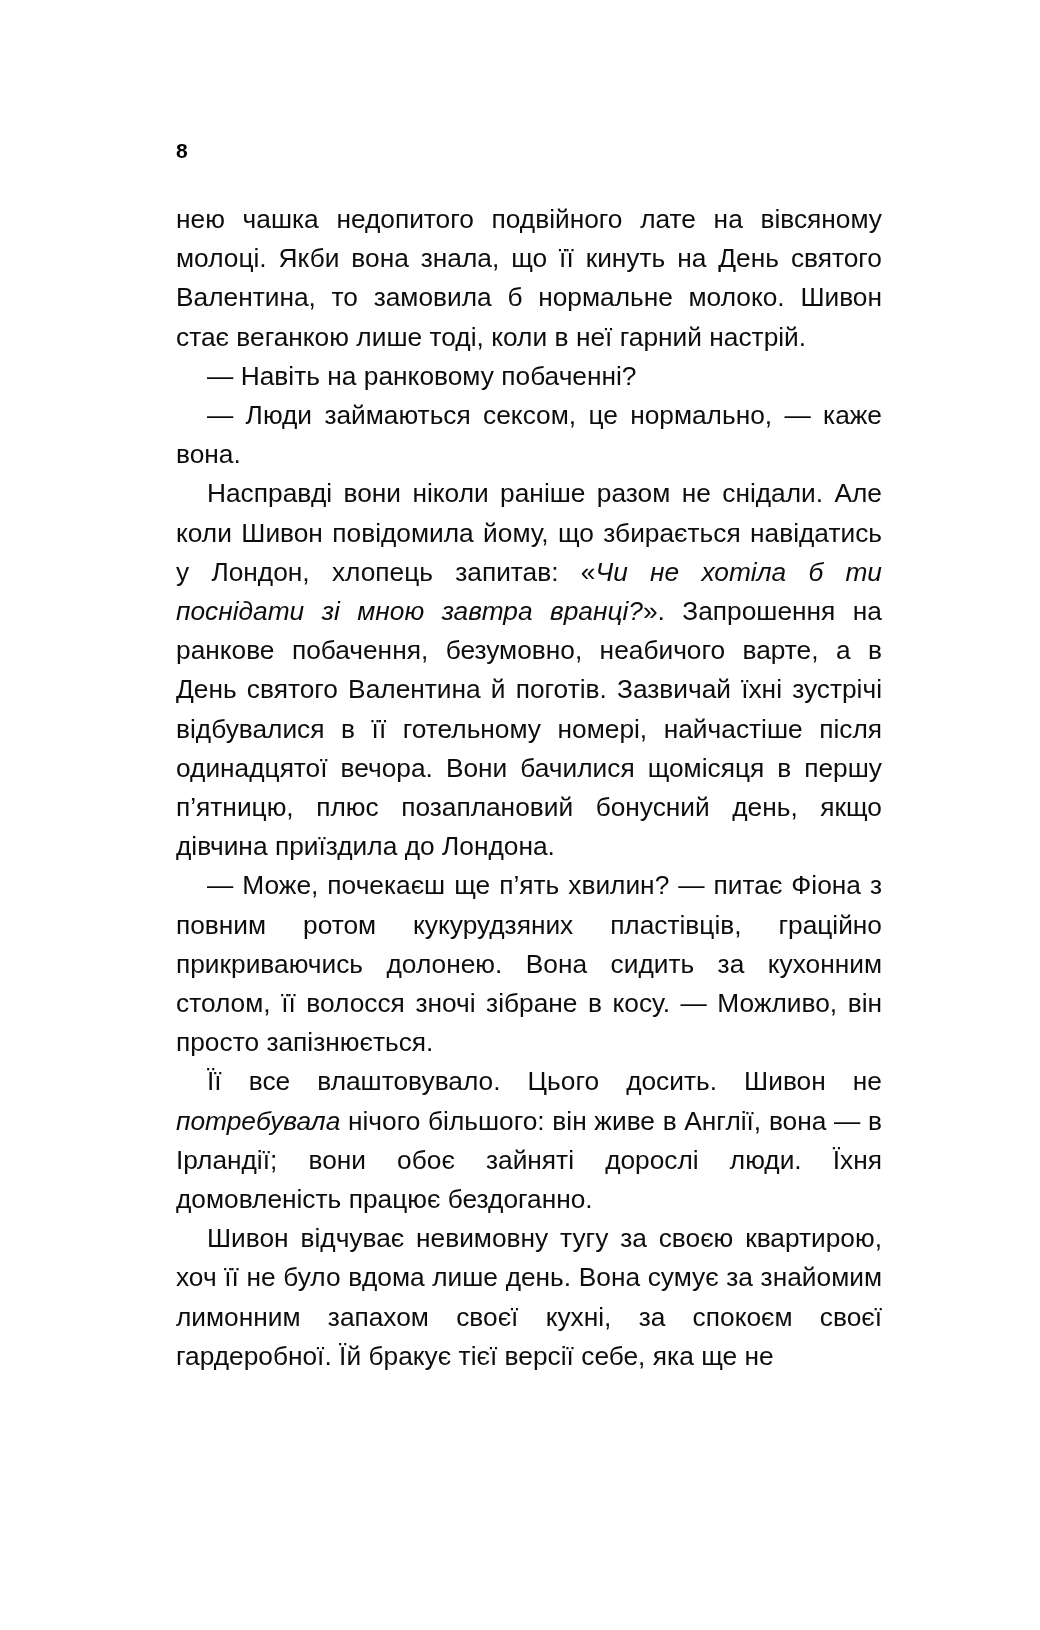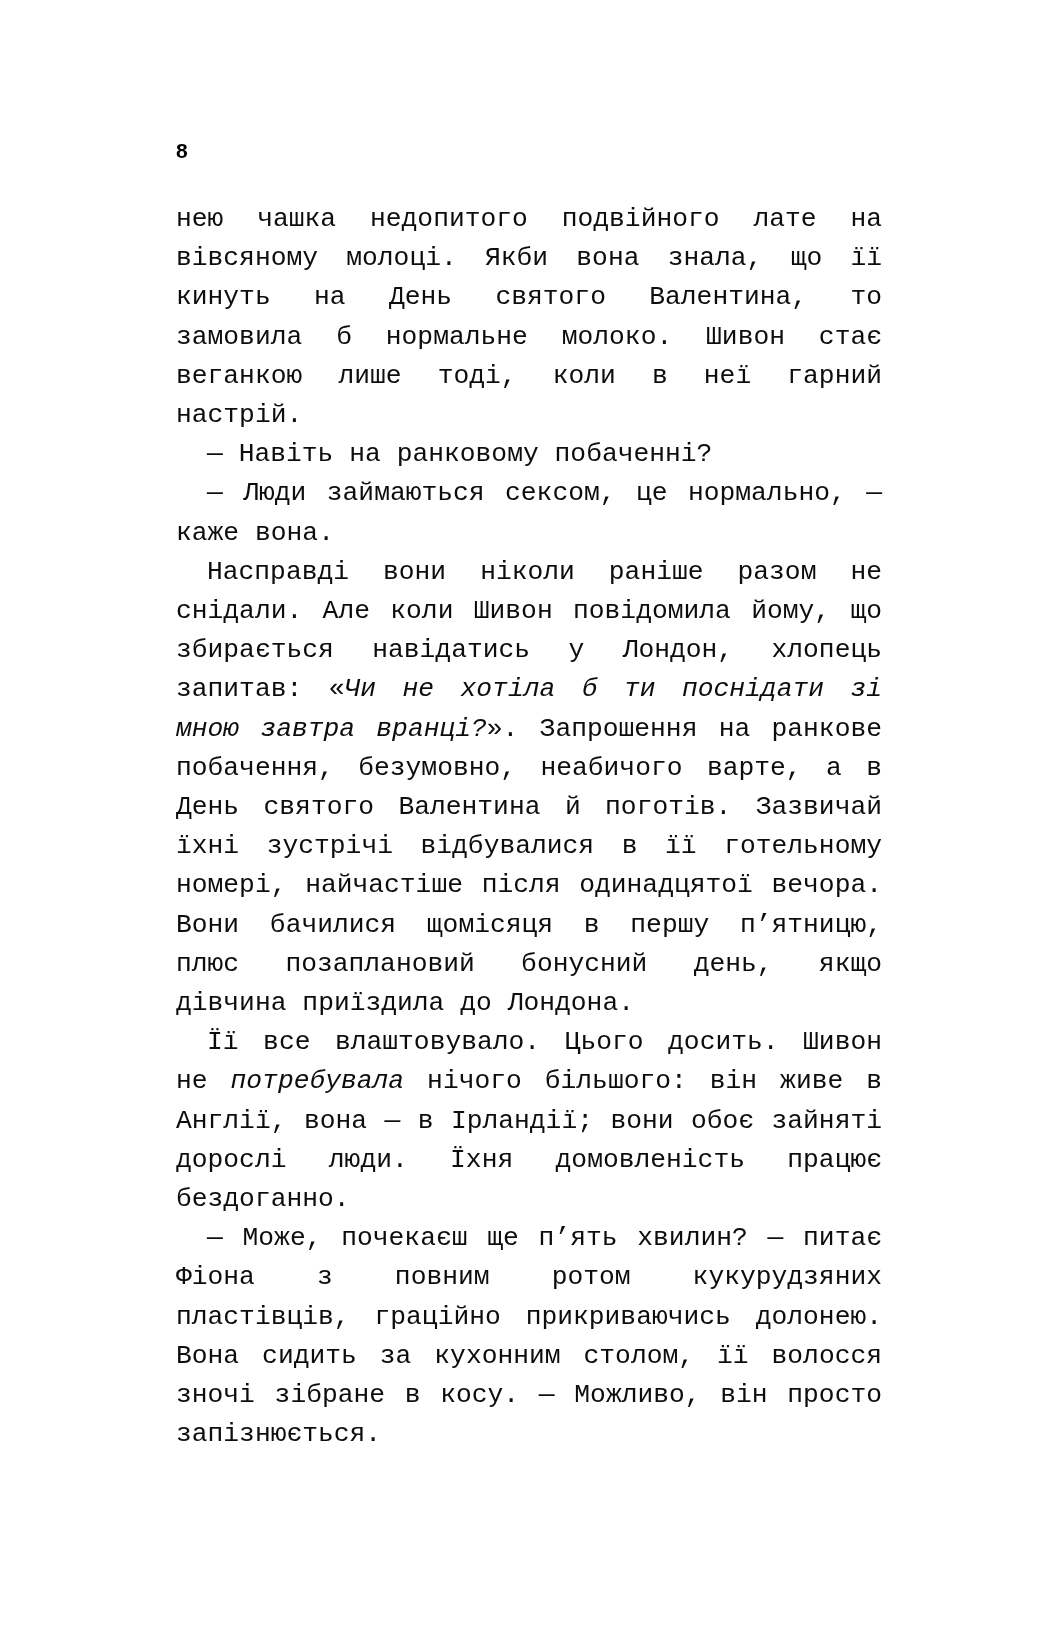--- a/index.html
+++ b/index.html
@@ -30,21 +30,21 @@
     color: #000000;
     letter-spacing: 0.2px;
   }
 
   
   .textblock {
     position: absolute;
     left: 176px;
     top: 200px;
     width: 706px;
-    font-family: Liberation Mono, monospace;
+    font-family: Liberation Sans, sans-serif;
     font-size: 26.3px;
     line-height: 39.2px;
     color: #0d0d0d;
     text-align: justify;
     text-justify: inter-word;
     -webkit-hyphens: none;
     hyphens: none;
     word-spacing: 0.1px;
   }
 
@@ -76,22 +76,23 @@
     <p class="cont">нею чашка недопитого подвійного лате на вівсяному молоці. Якби вона знала, що її кинуть на День святого Валентина, то замовила б нормальне молоко. Шивон стає веганкою лише тоді, коли в неї гарний настрій.</p>
 
     <p>— Навіть на ранковому побаченні?</p>
 
     <p>— Люди займаються сексом, це нормально, — каже вона.</p>
 
     <p>
       <span>Насправді вони ніколи раніше разом не снідали. Але коли Шивон повідомила йому, що збирається навідатись у Лондон, хлопець запитав: «</span><i>Чи не хотіла б ти поснідати зі мною завтра вранці?</i><span>». Запрошення на ранкове побачення, безумовно, неабичого варте, а в День святого Валентина й поготів. Зазвичай їхні зустрічі відбувалися в її готельному номері, найчастіше після одинадцятої вечора. Вони бачилися щомісяця в першу п’ятницю, плюс позаплановий бонусний день, якщо дівчина приїздила до Лондона.</span>
     </p>
 
+    <p>— Може, почекаєш ще п’ять хвилин? — питає Фіона з повним ротом кукурудзяних пластівців, граційно прикриваючись долонею. Вона сидить за кухонним столом, її волосся зночі зібране в косу. — Можливо, він просто запізнюється.</p>
+
     <p>
       <span>Її все влаштовувало. Цього досить. Шивон не </span><i>потребувала</i><span> нічого більшого: він живе в Англії, вона — в Ірландії; вони обоє зайняті дорослі люди. Їхня домовленість працює бездоганно.</span>
     </p>
 
-    <p>— Може, почекаєш ще п’ять хвилин? — питає Фіона з повним ротом кукурудзяних пластівців, граційно прикриваючись долонею. Вона сидить за кухонним столом, її волосся зночі зібране в косу. — Можливо, він просто запізнюється.</p>
-
+    <p>Шивон відчуває невимовну тугу за своєю квартирою, хоч її не було вдома лише день. Вона сумує за знайомим лимонним запахом своєї кухні, за спокоєм своєї гардеробної. Їй бракує тієї версії себе, яка ще не</p>
 
   </div>
 
 </div>
 
 </body></html>

